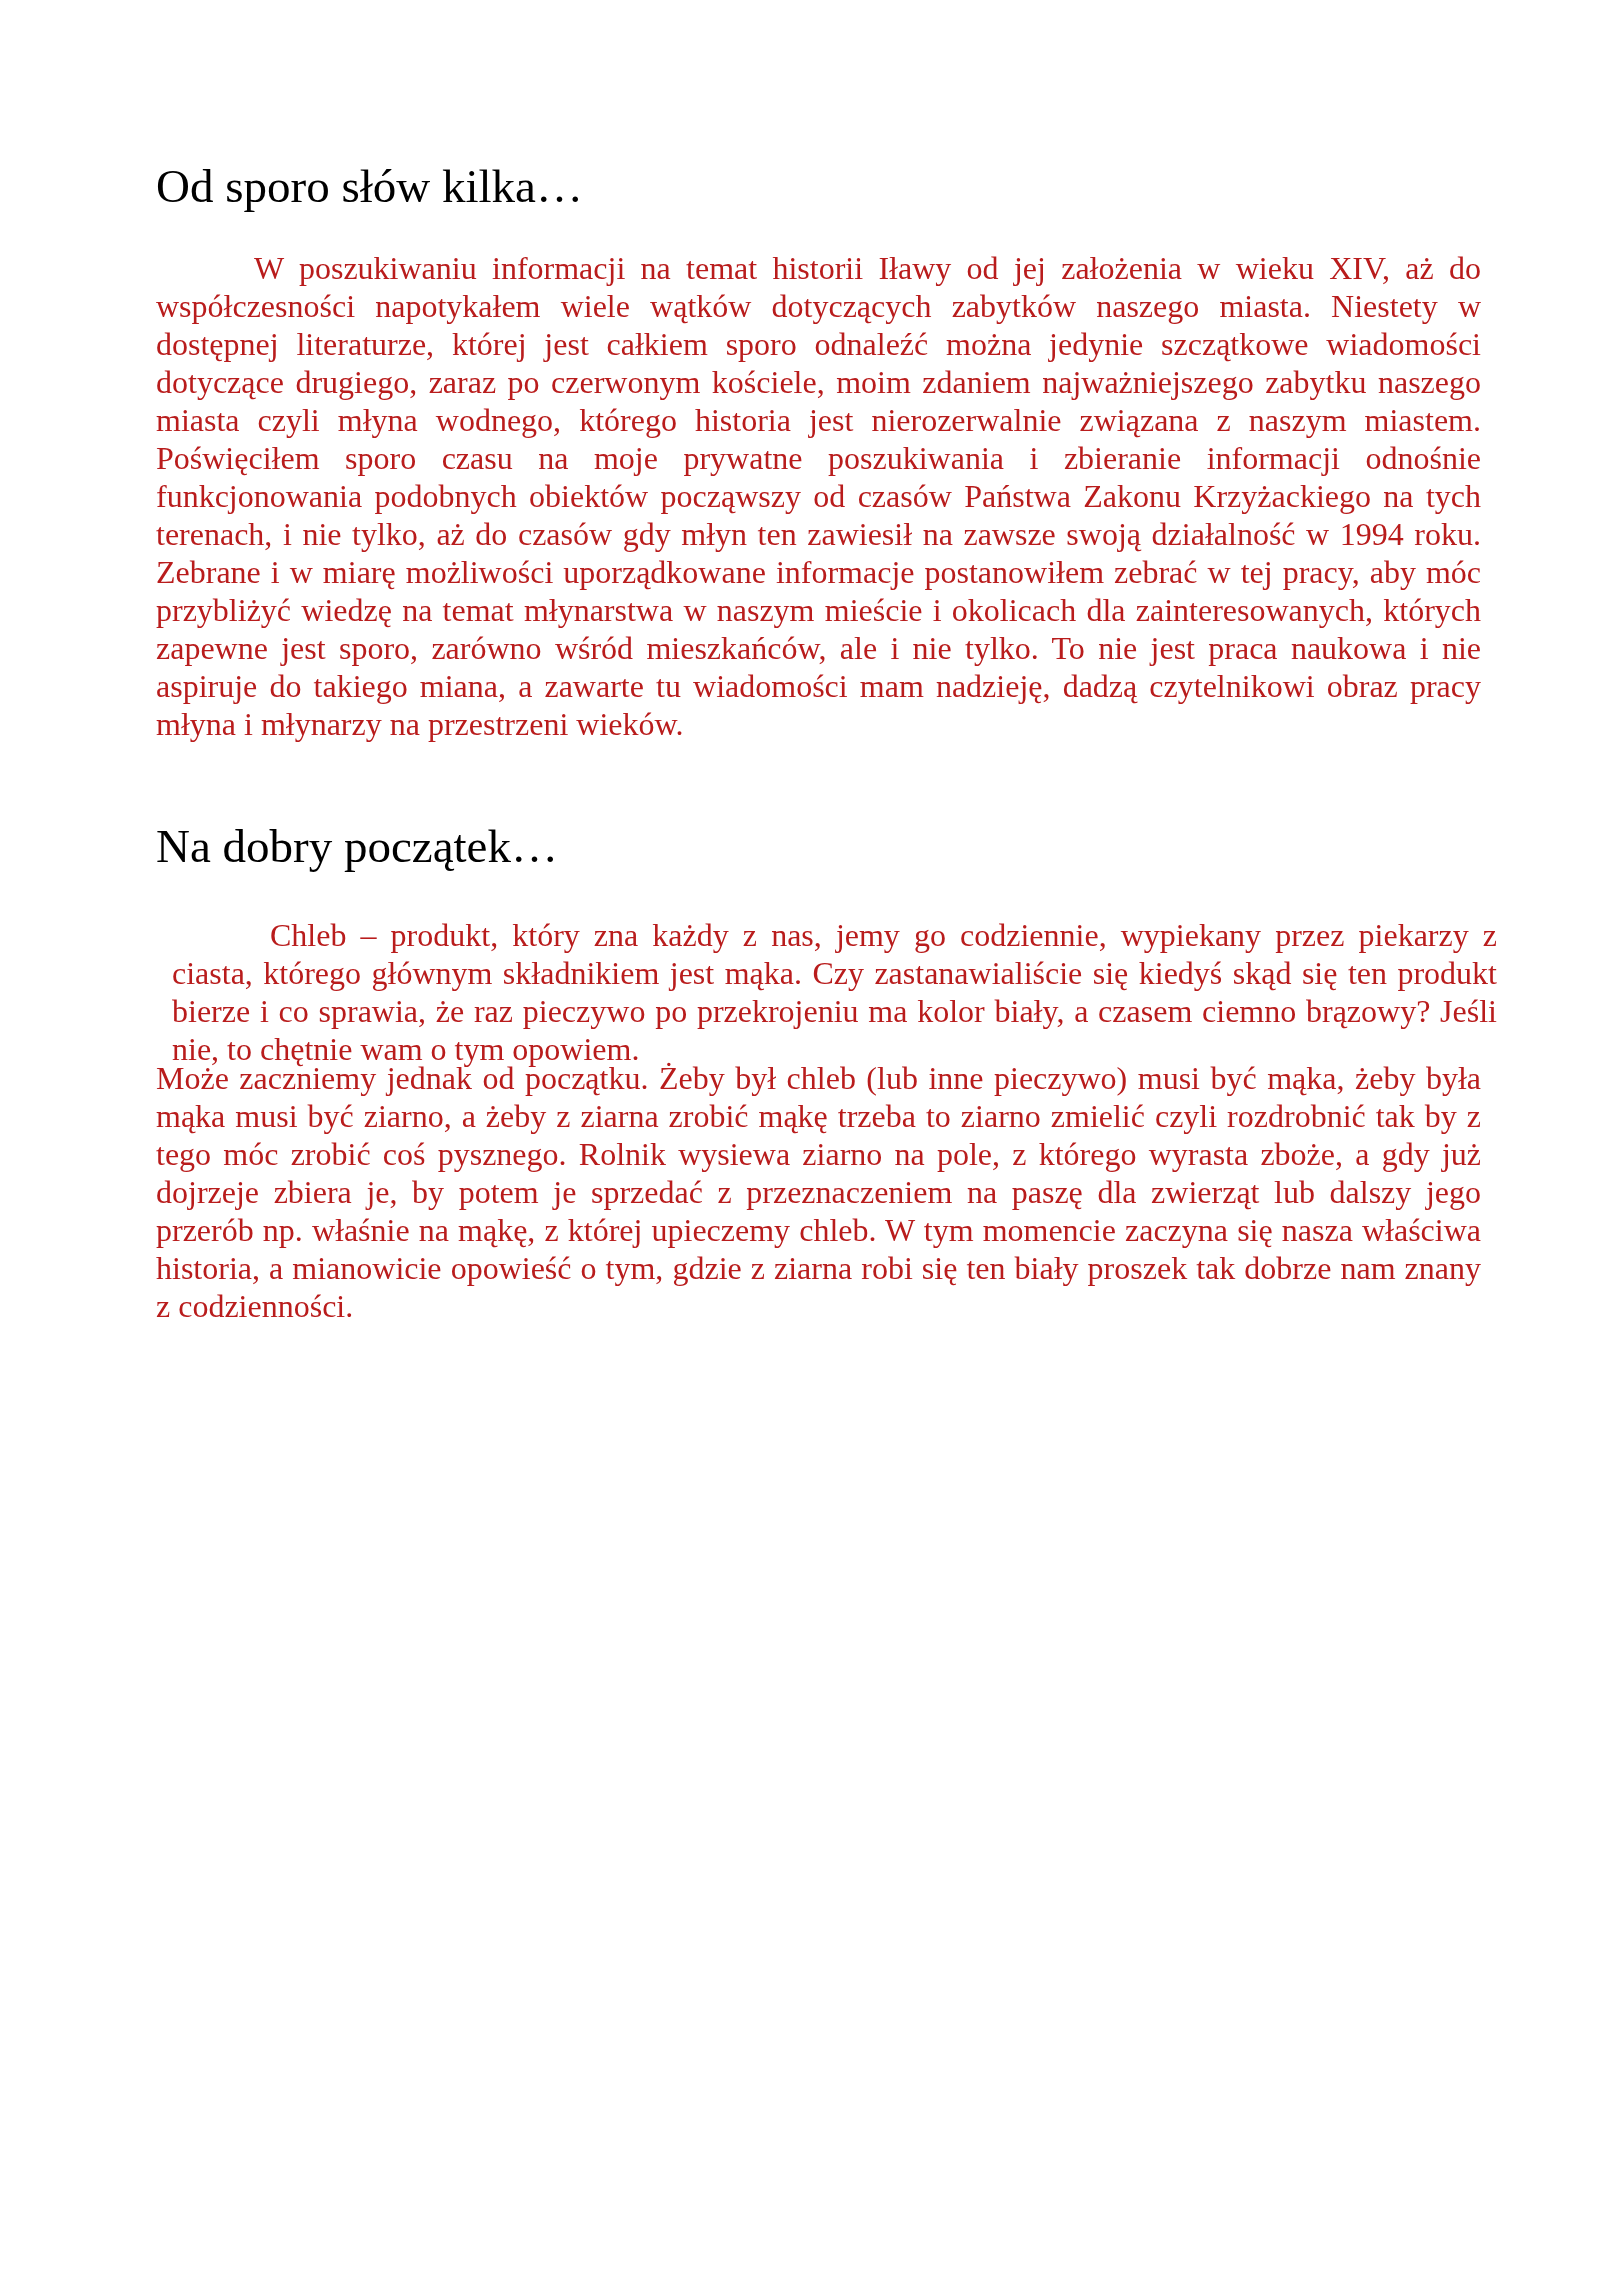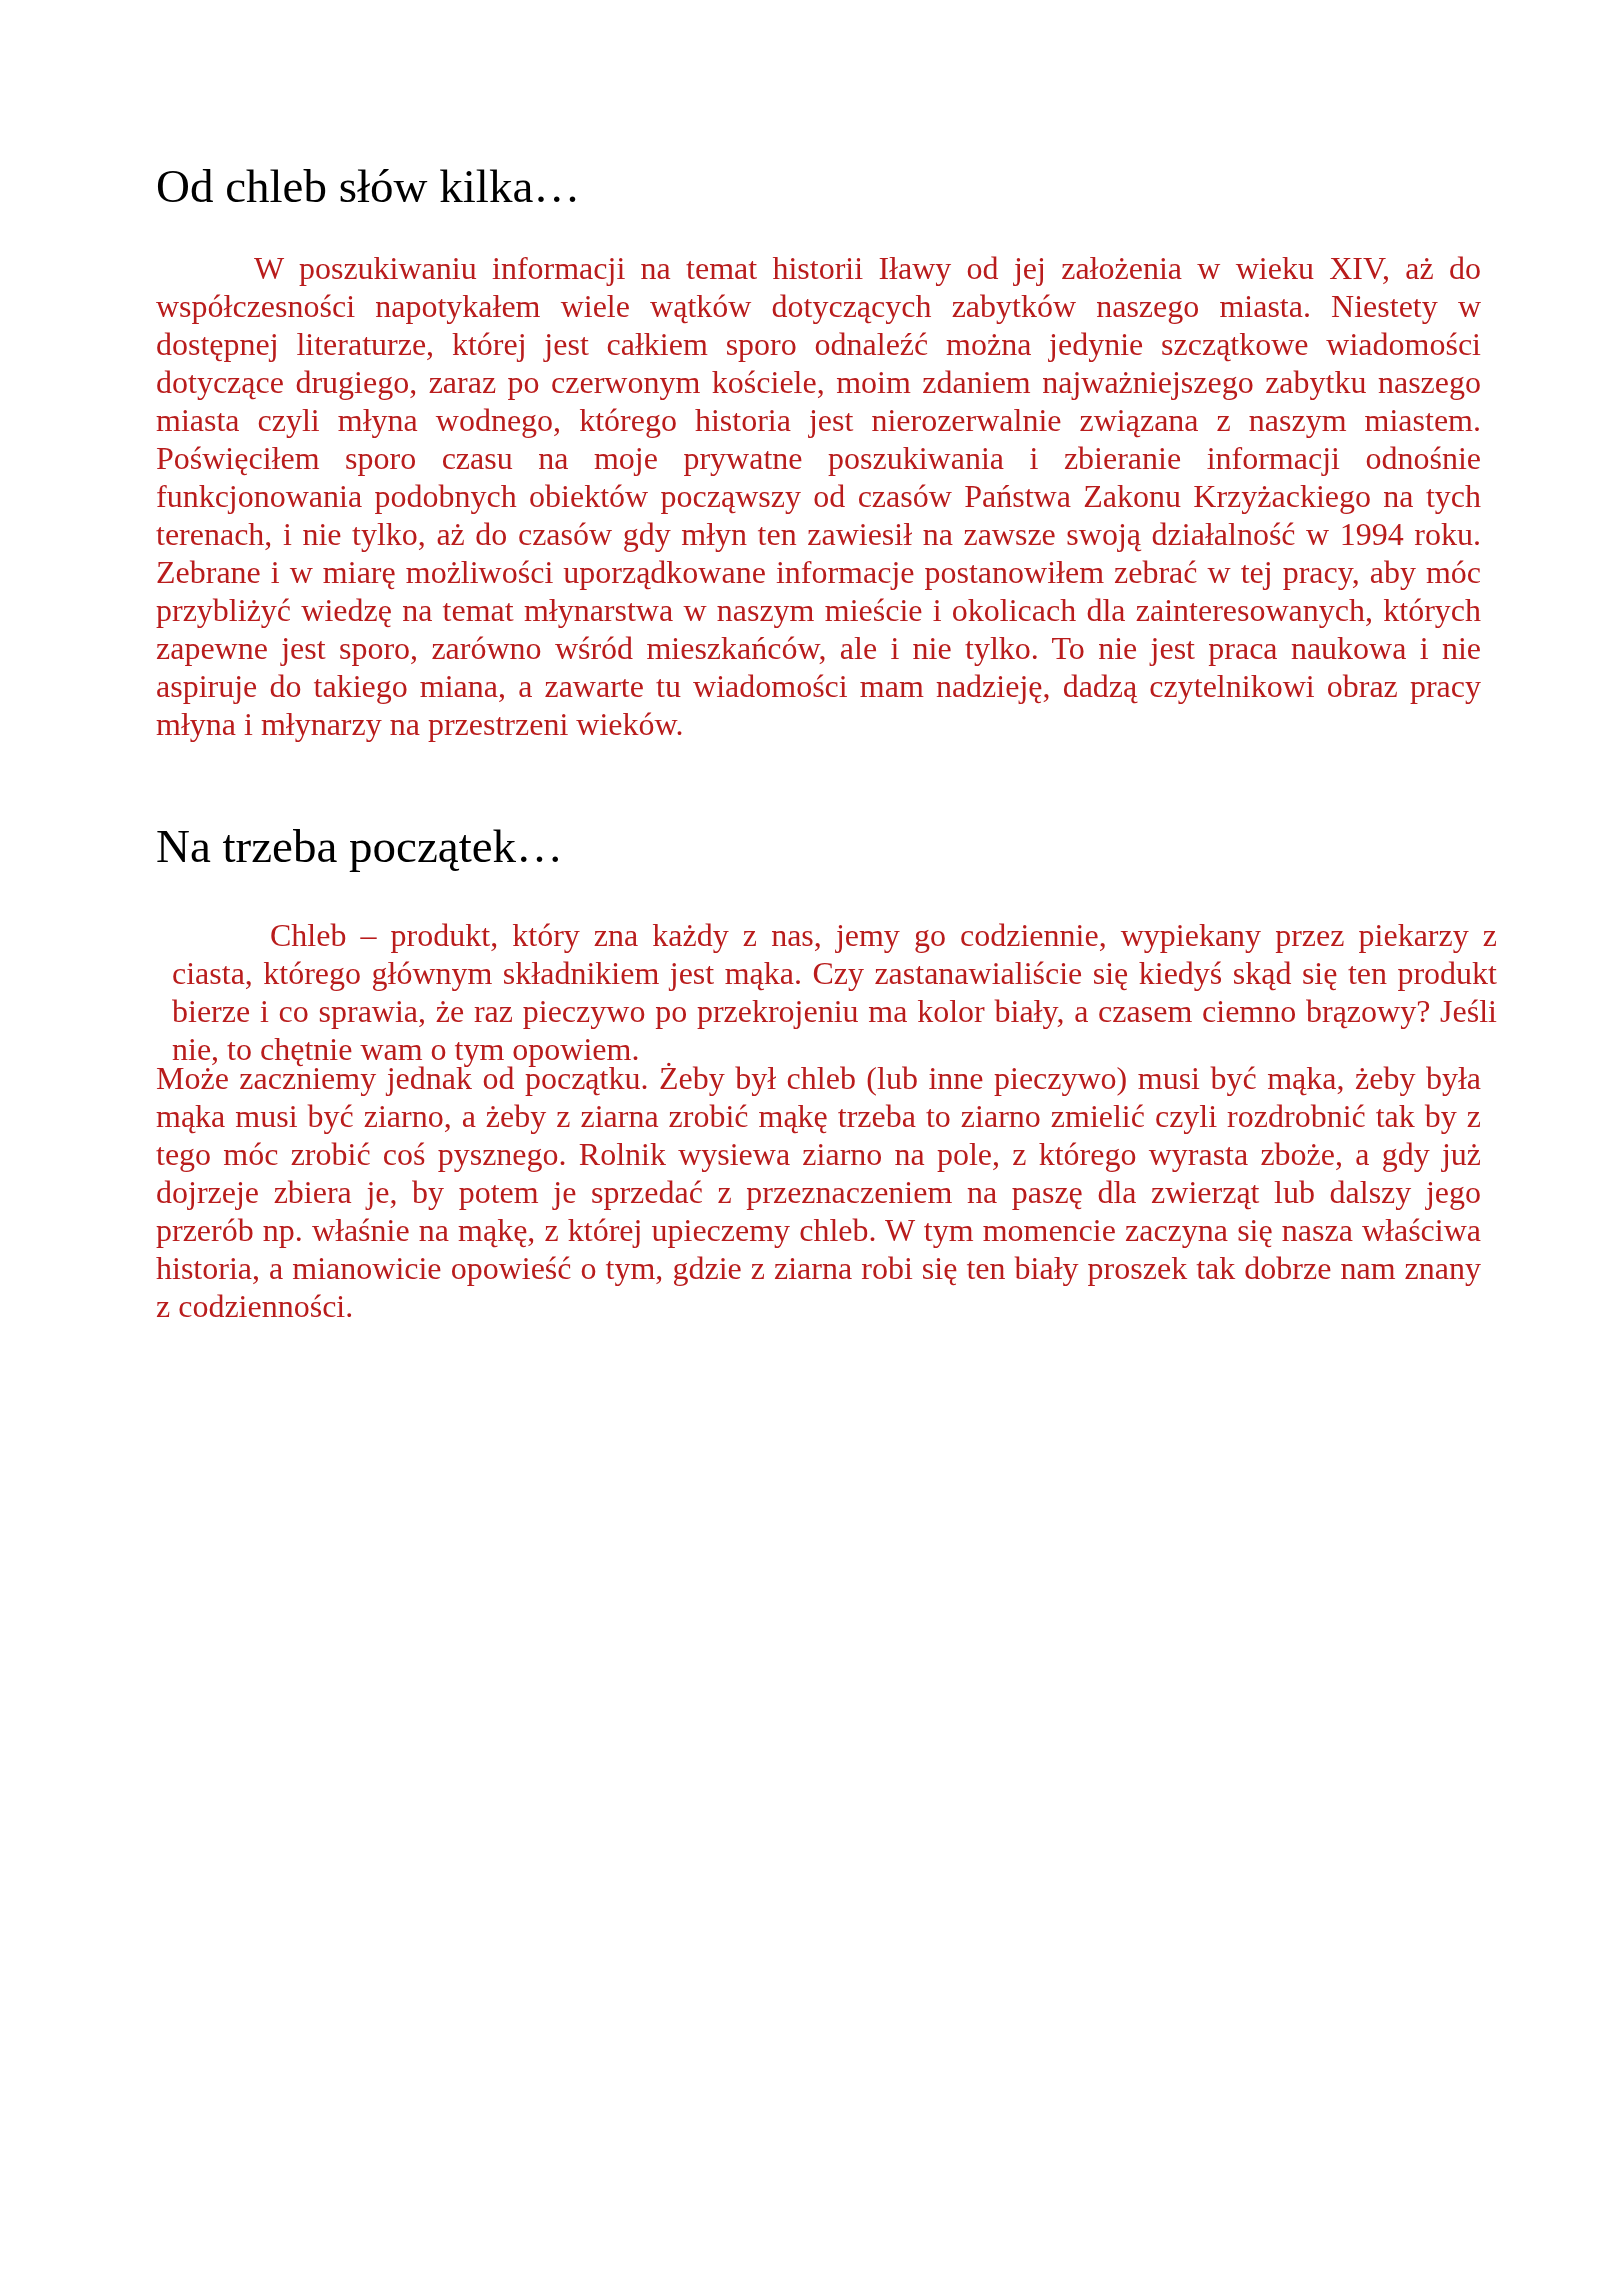--- a/index.html
+++ b/index.html
@@ -33,21 +33,21 @@
     .para .indent { display: inline-block; width: 98px; }
     #p1 { position: absolute; top: 249px; left: 0; width: 1325px; }
     #p2 { position: absolute; top: 916px; left: 16px; width: 1325px; }
     #p3 { position: absolute; top: 1029px; left: 0; width: 1325px; margin-top: 30px; }
   </style>
 </head>
 <body>
 
 <div class="page">
   <div class="content">
-    <h1 id="h1" class="section-title">Od chleb słów kilka…</h1>
+    <h1 id="h1" class="section-title">Od sporo słów kilka…</h1>
     <p id="p1" class="para"><span class="indent"></span><span>W poszukiwaniu informacji na temat historii Iławy od jej założenia w wieku XIV, aż do współczesności napotykałem wiele wątków dotyczących zabytków naszego miasta. Niestety w dostępnej literaturze, której jest całkiem sporo odnaleźć można jedynie szczątkowe wiadomości dotyczące drugiego, zaraz po czerwonym kościele, moim zdaniem najważniejszego zabytku naszego miasta czyli młyna wodnego, którego historia jest nierozerwalnie związana z naszym miastem. Poświęciłem sporo czasu na moje prywatne poszukiwania i zbieranie informacji odnośnie funkcjonowania podobnych obiektów począwszy od czasów Państwa Zakonu Krzyżackiego na tych terenach, i nie tylko, aż do czasów gdy młyn ten zawiesił na zawsze swoją działalność w 1994 roku. Zebrane i w miarę możliwości uporządkowane informacje postanowiłem zebrać w tej pracy, aby móc przybliżyć wiedzę na temat młynarstwa w naszym mieście i okolicach dla zainteresowanych, których zapewne jest sporo, zarówno wśród mieszkańców, ale i nie tylko. To nie jest praca naukowa i nie aspiruje do takiego miana, a zawarte tu wiadomości mam nadzieję, dadzą czytelnikowi obraz pracy młyna i młynarzy na przestrzeni wieków.</span></p>
 
-    <h1 id="h2" class="section-title">Na trzeba początek…</h1>
+    <h1 id="h2" class="section-title">Na dobry początek…</h1>
     <p id="p2" class="para"><span class="indent"></span><span>Chleb – produkt, który zna każdy z nas, jemy go codziennie, wypiekany przez piekarzy z ciasta, którego głównym składnikiem jest mąka. Czy zastanawialiście się kiedyś skąd się ten produkt bierze i co sprawia, że raz pieczywo po przekrojeniu ma kolor biały, a czasem ciemno brązowy? Jeśli nie, to chętnie wam o tym opowiem.</span></p>
     <p id="p3" class="para"><span>Może zaczniemy jednak od początku. Żeby był chleb (lub inne pieczywo) musi być mąka, żeby była mąka musi być ziarno, a żeby z ziarna zrobić mąkę trzeba to ziarno zmielić czyli rozdrobnić tak by z tego móc zrobić coś pysznego. Rolnik wysiewa ziarno na pole, z którego wyrasta zboże, a gdy już dojrzeje zbiera je, by potem je sprzedać z przeznaczeniem na paszę dla zwierząt lub dalszy jego przerób np. właśnie na mąkę, z której upieczemy chleb. W tym momencie zaczyna się nasza właściwa historia, a mianowicie opowieść o tym, gdzie z ziarna robi się ten biały proszek tak dobrze nam znany z codzienności.</span></p>
   </div>
 </div>
 
 
 </body></html>

